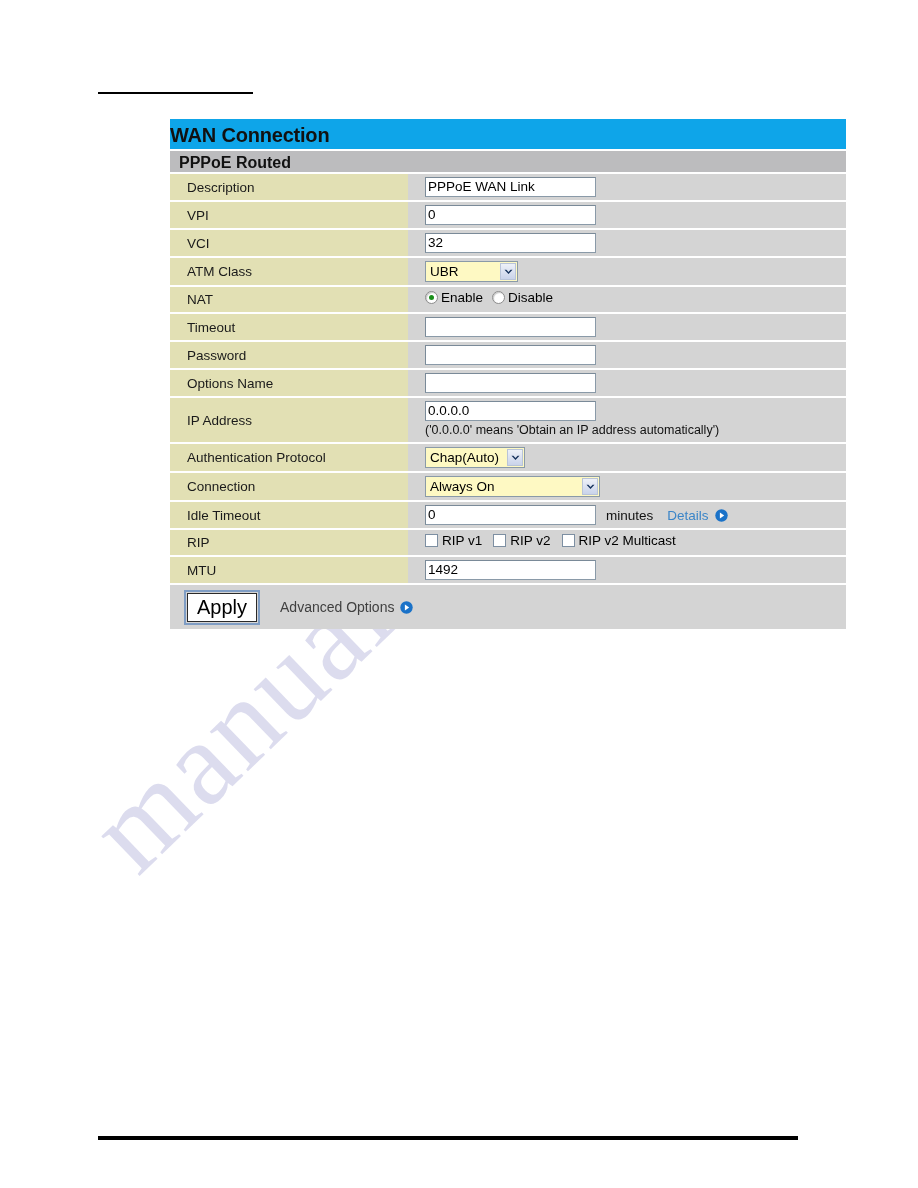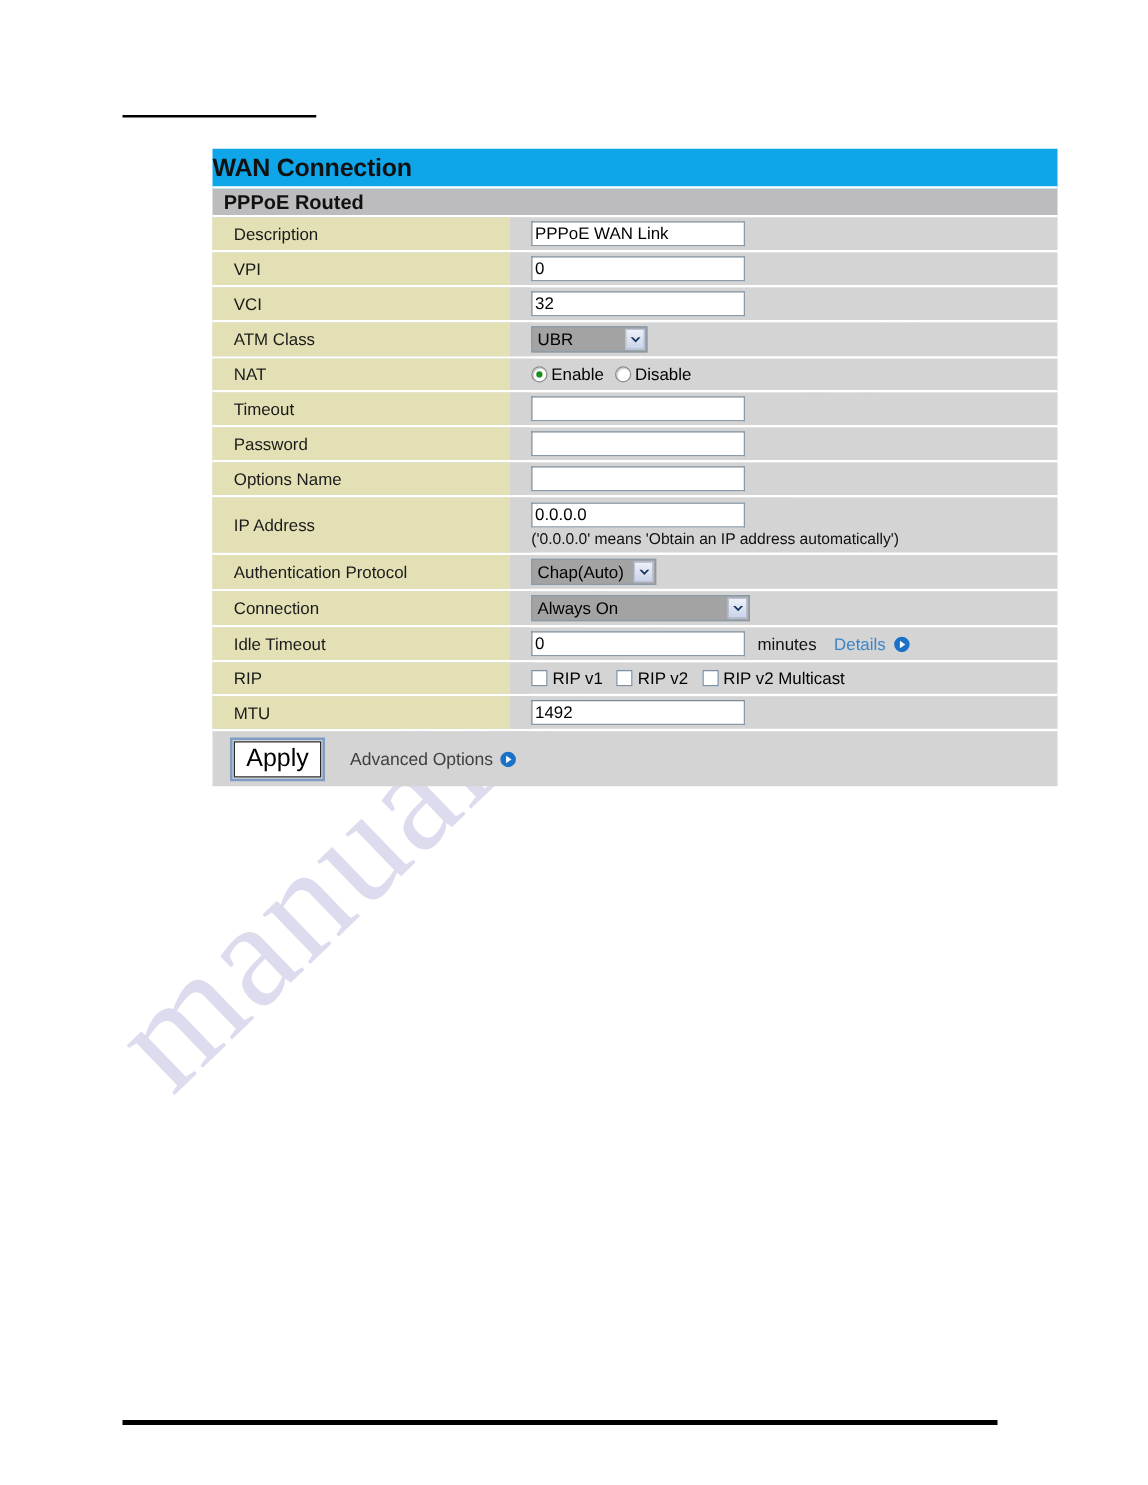--- a/index.html
+++ b/index.html
@@ -122,21 +122,20 @@
   }
   .row .lbl-spacer {
     width: 17px;
     flex: 0 0 17px;
     background: #d4d4d4;
   }
   .row .ctl {
     flex: 1 1 auto;
     display: flex;
     flex-direction: column;
-    justify-content: center;
     padding: 3px 0 3px 0;
     box-sizing: border-box;
     border-radius: 10px;
   }
   .ctl-line {
     display: flex;
     align-items: center;
   }
 
   
@@ -156,21 +155,21 @@
     width: 171px;
     outline: none;
   }
   input.tbox.w-wide { width: 171px; }
 
   
   .sel {
     position: relative;
     display: inline-block;
     height: 21px;
-    background: #a3a3a3;
+    background: #fef9c3;
     border: 1px solid #8a9aa8;
     box-sizing: border-box;
     font-size: 13.5px;
     color: #000;
     cursor: default;
   }
   .sel .sel-val {
     position: absolute;
     left: 4px;
     top: 0;

